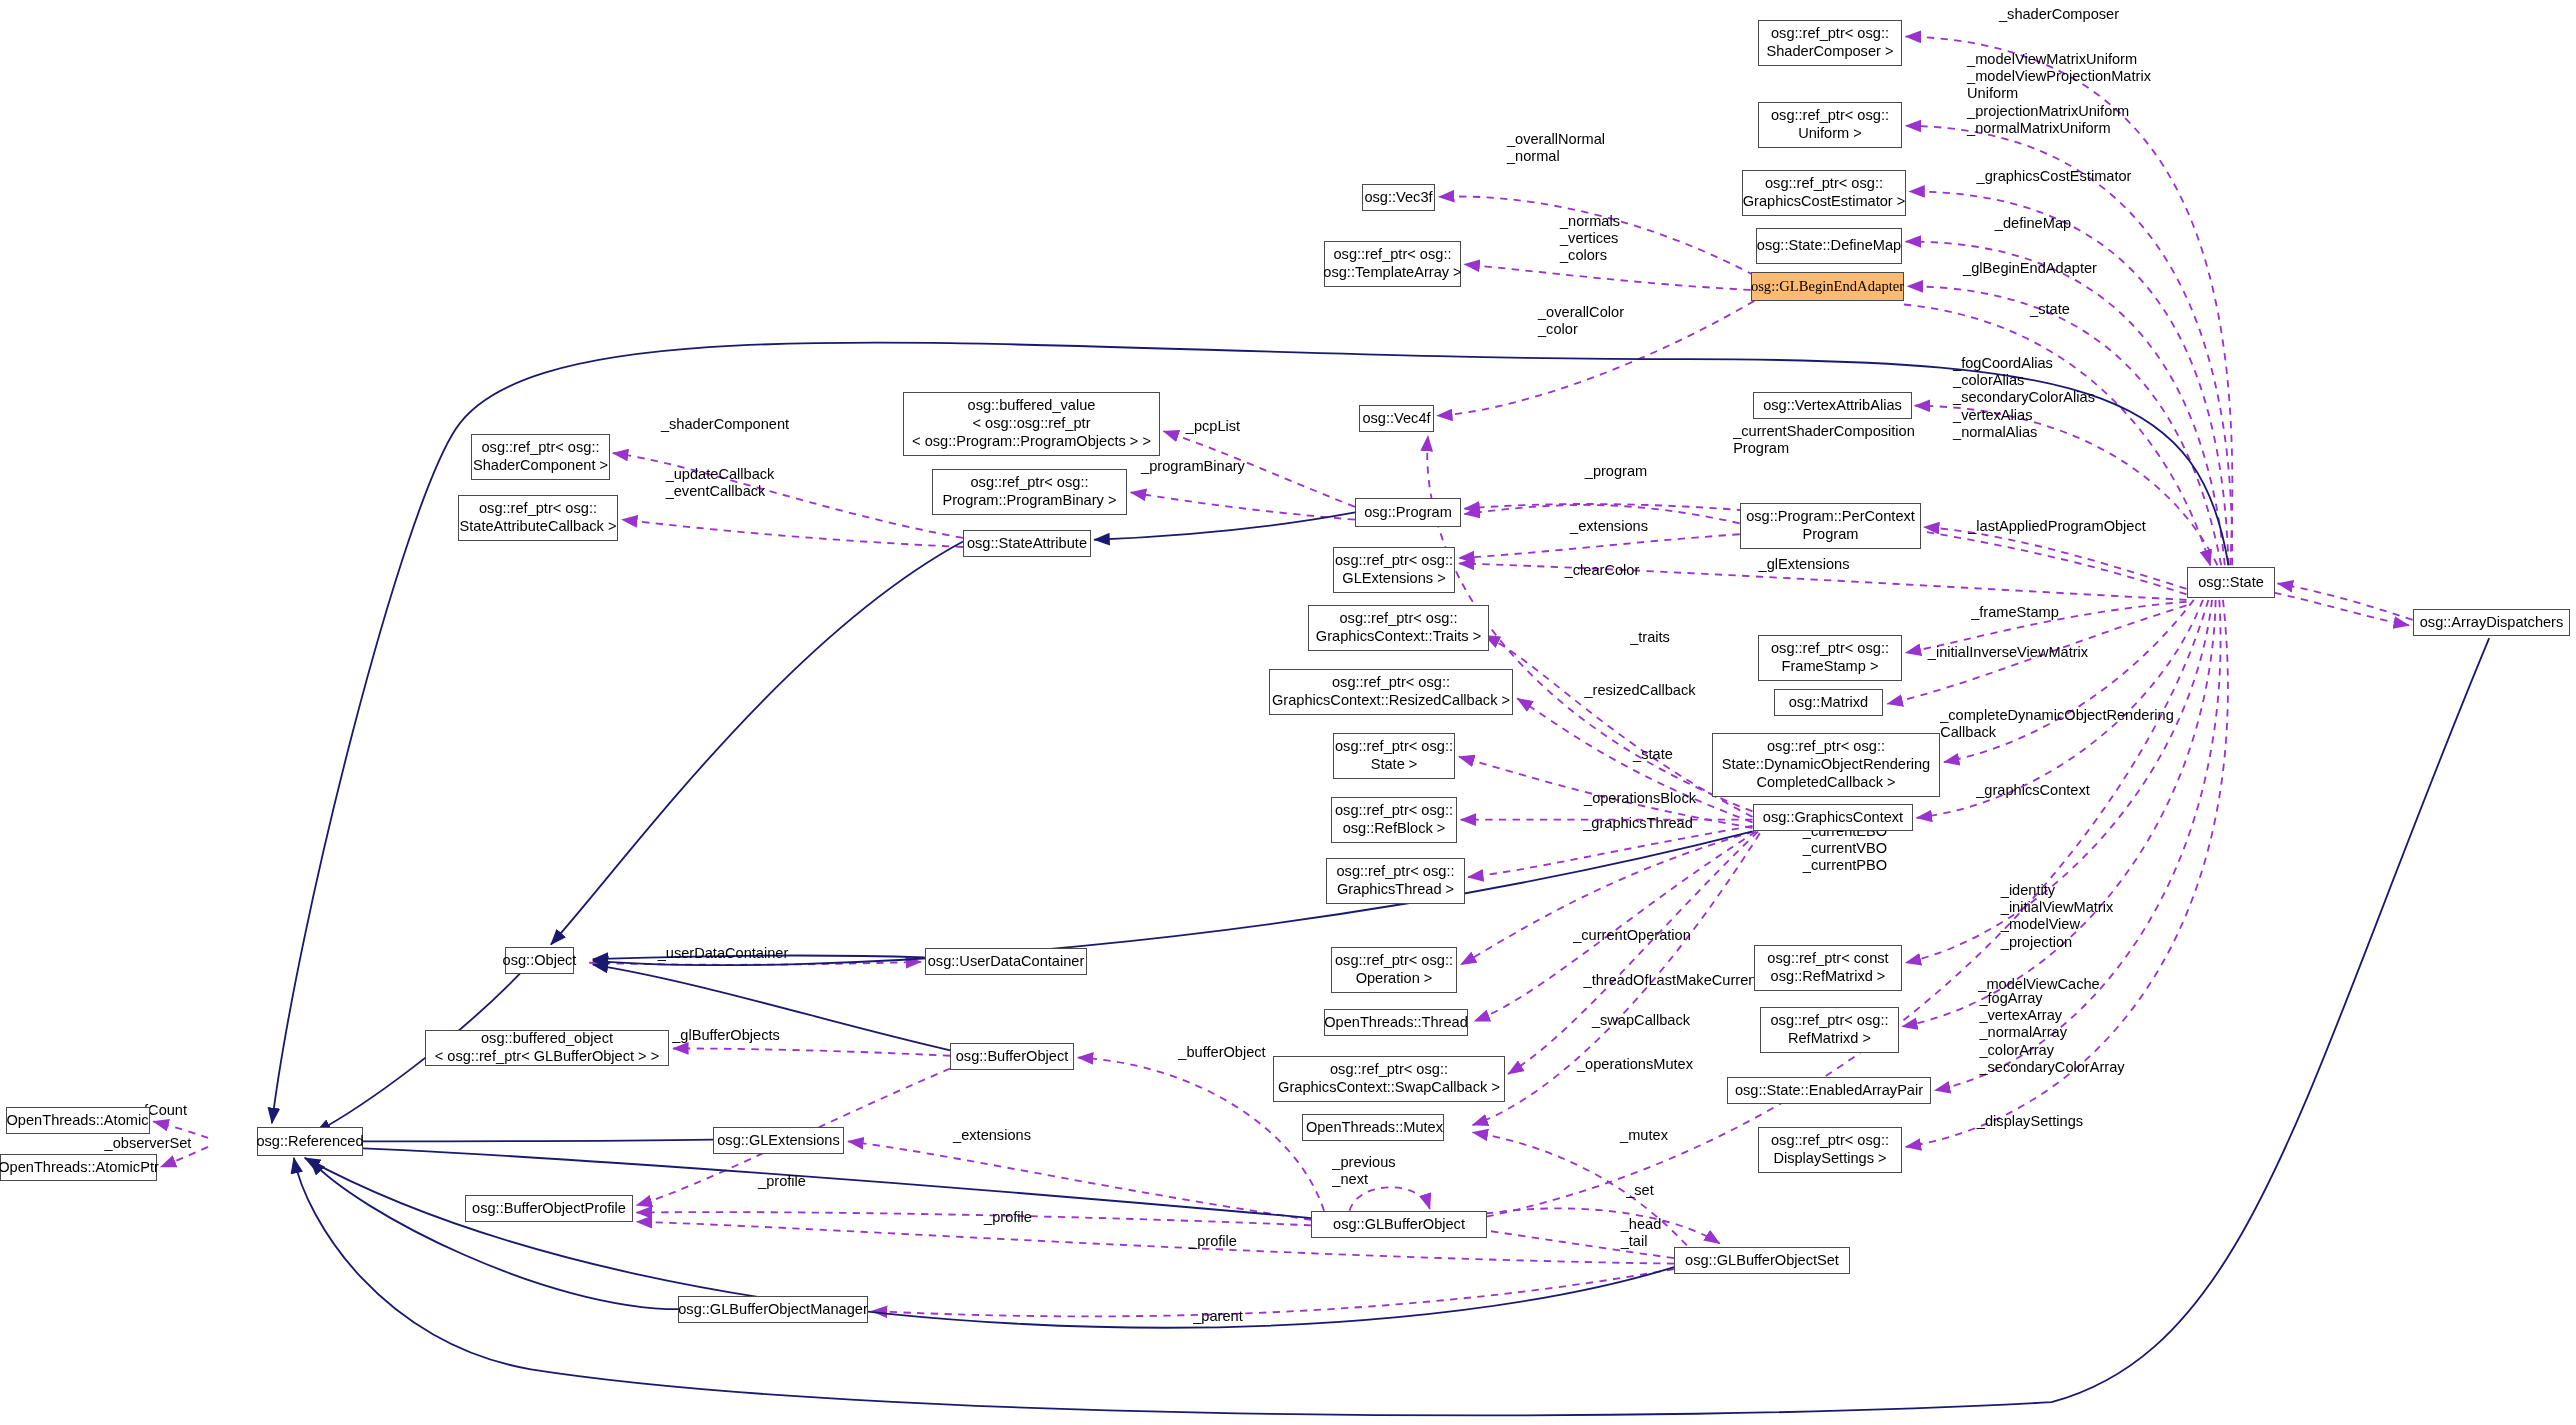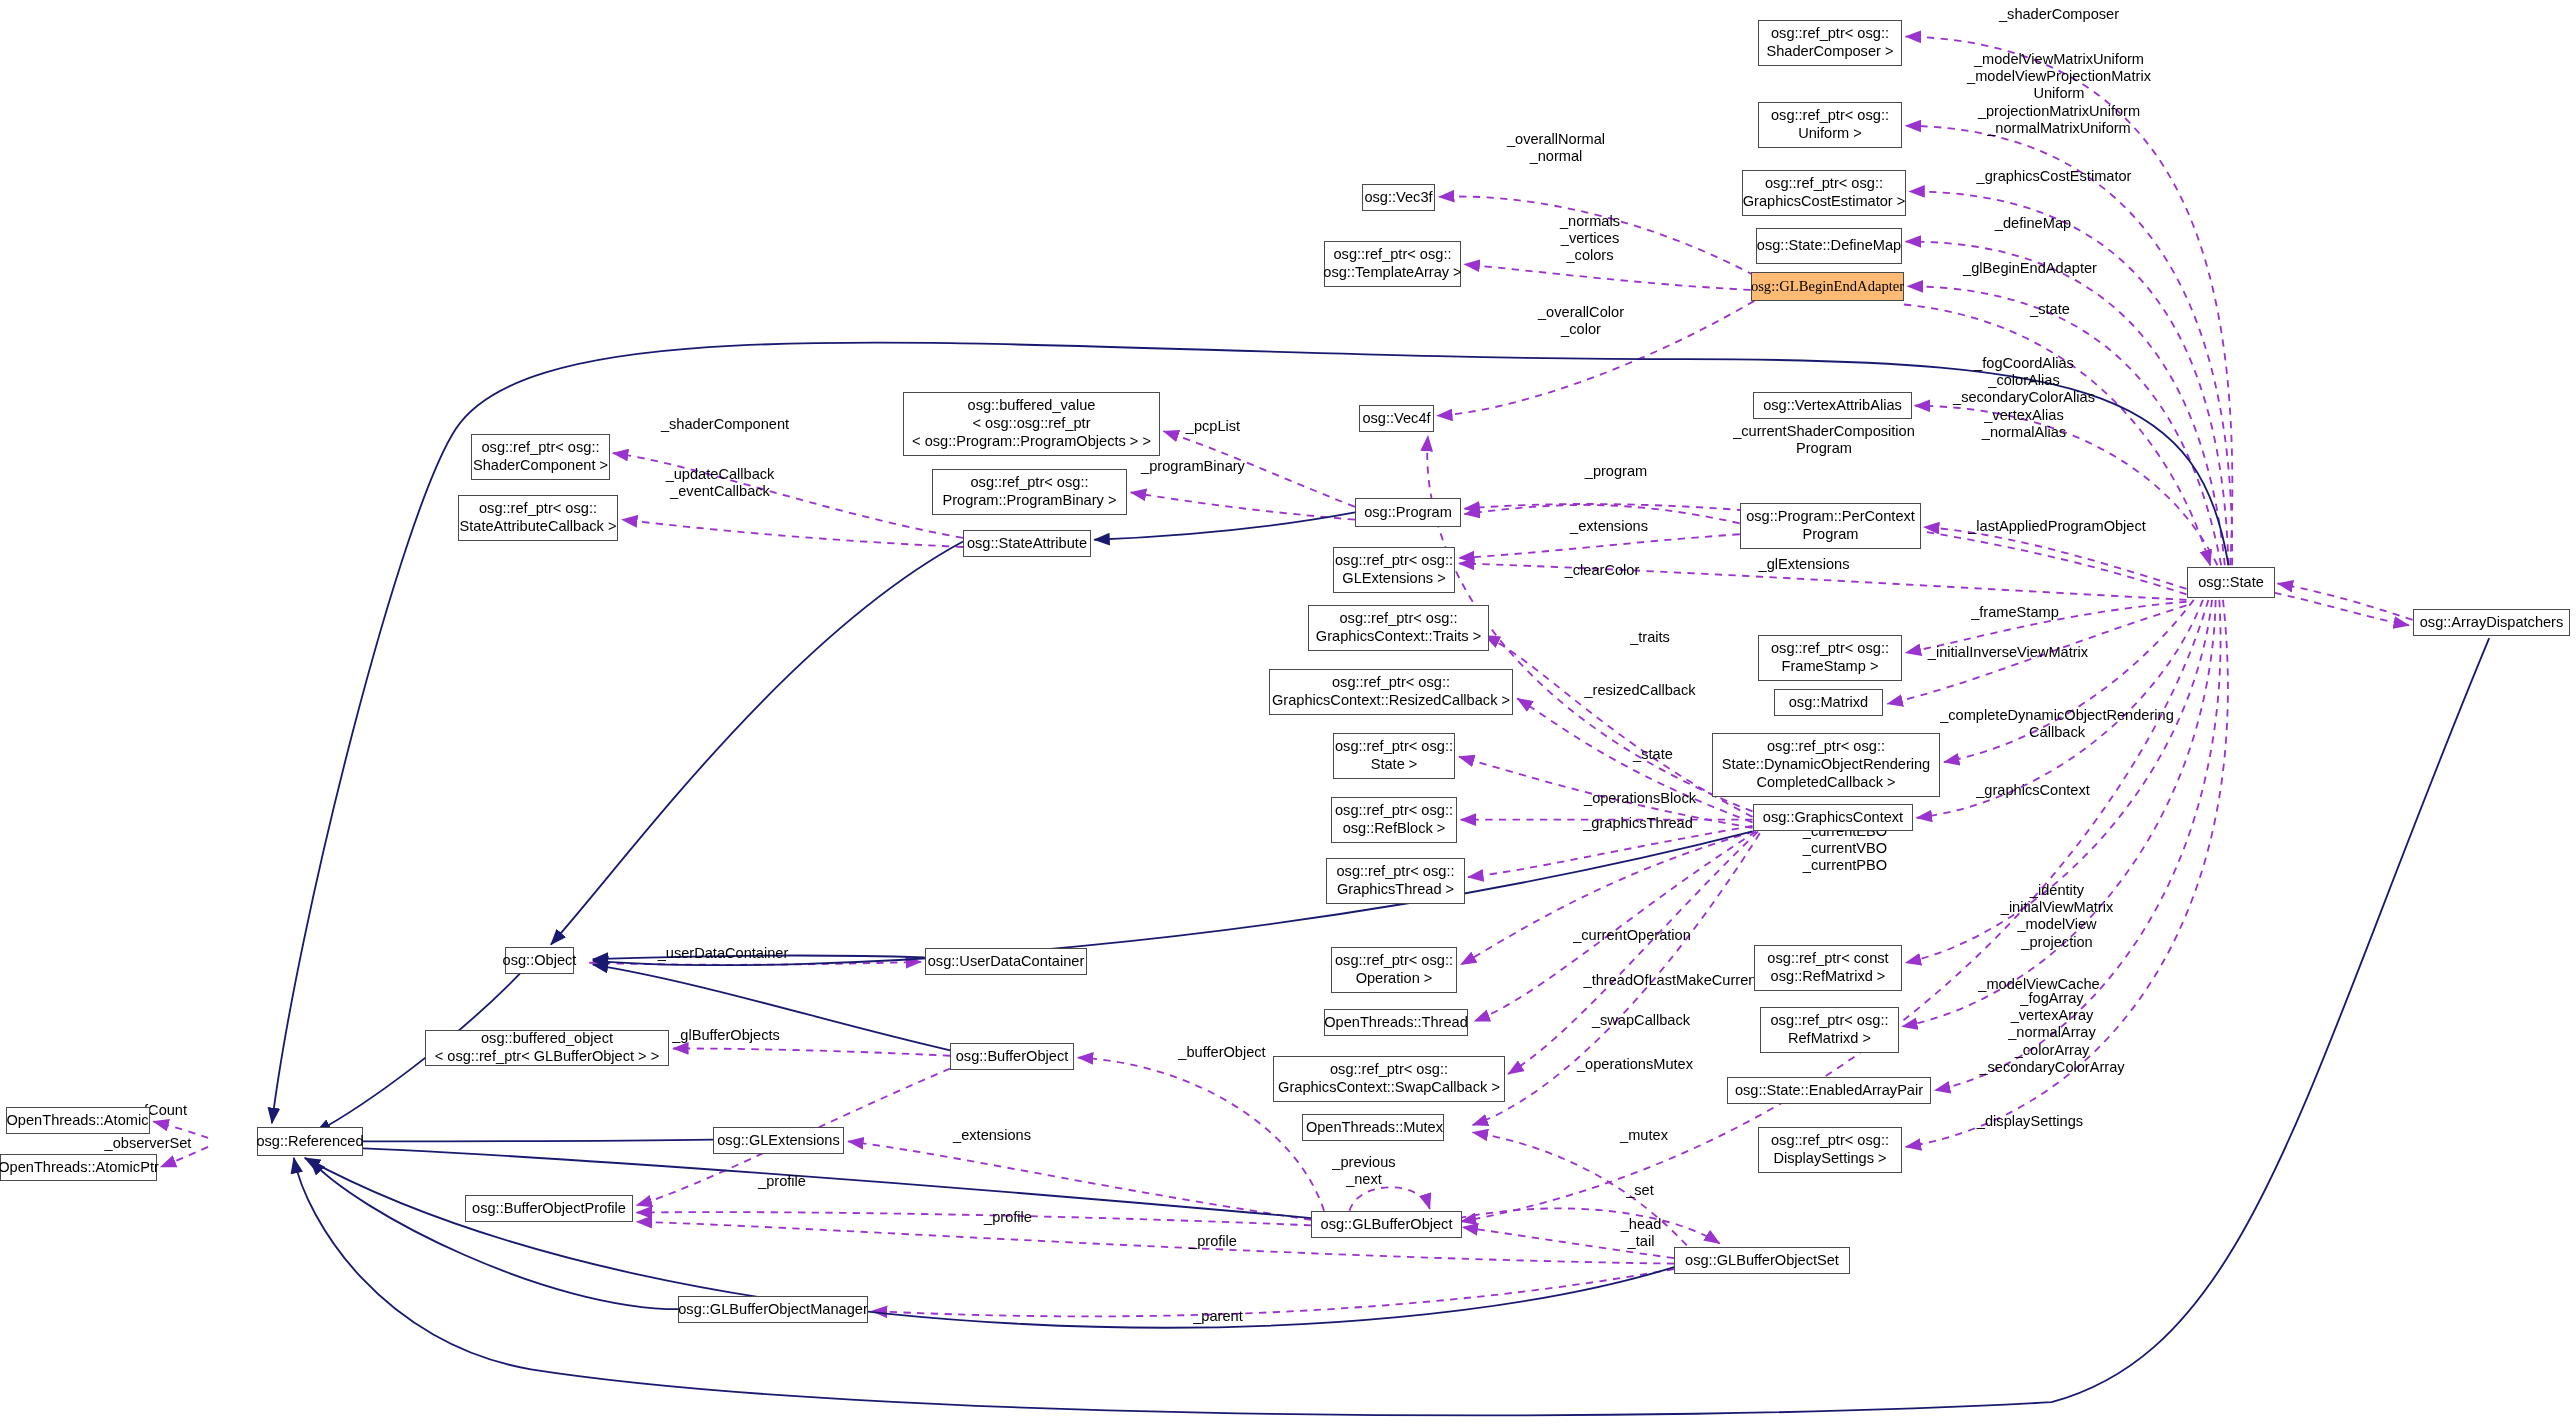--- a/index.html
+++ b/index.html
@@ -4,21 +4,21 @@
 <style>
   html,body{margin:0;padding:0;background:#ffffff;}
   #canvas{position:relative;width:2576px;height:1425px;background:#ffffff;overflow:hidden;
           font-family:"Liberation Sans",sans-serif;}
   #edge-svg{position:absolute;left:0;top:0;width:2576px;height:1425px;}
   .node{position:absolute;display:flex;flex-direction:column;justify-content:center;align-items:center;
         background:#ffffff;border:1.8px solid #4a4a4a;box-sizing:border-box;color:#000;
         font-size:14.6px;line-height:1.22;text-align:center;white-space:nowrap;cursor:pointer;z-index:3;}
   .node.hl{background:#fdba74;font-family:Liberation Serif, serif;}
   .edge-label{position:absolute;transform:translate(-50%,-50%);color:#000;font-size:14.6px;line-height:1.18;
-        text-align:center;white-space:nowrap;z-index:2;}
+        white-space:nowrap;z-index:2;}
   path.usage{stroke:#9a32cd;stroke-width:2;fill:none;stroke-dasharray:8 7;}
   path.inheritance{stroke:#191970;stroke-width:2;fill:none;}
 </style>
 </head>
 <body>
 
 <div id="canvas">
   <svg id="edge-svg" viewBox="0 0 2825 1563" width="2576" height="1425">
     <defs>
       <marker id="arrow-usage" markerUnits="userSpaceOnUse" markerWidth="20" markerHeight="14" refX="17" refY="7" orient="auto">
@@ -245,21 +245,21 @@
       </div>
       <div class="node" style="left: 210px; top: 1127px; width: 106px; height: 29px; margin-left: 47px;">
         <div>osg::Referenced</div>
       </div>
       <div class="node" style="left: 713px; top: 1127px; width: 131px; height: 27px;">
         <div>osg::GLExtensions</div>
       </div>
       <div class="node" style="left: 465px; top: 1195px; width: 168px; height: 27px;">
         <div>osg::BufferObjectProfile</div>
       </div>
-      <div class="node" style="left: 1311px; top: 1211px; width: 151px; height: 27px;">
+      <div class="node" style="left: 1311px; top: 1211px; width: 176px; height: 27px;">
         <div>osg::GLBufferObject</div>
       </div>
       <div class="node" style="left: 1674px; top: 1247px; width: 176px; height: 27px;">
         <div>osg::GLBufferObjectSet</div>
       </div>
       <div class="node" style="left: 678px; top: 1296px; width: 190px; height: 27px;">
         <div>osg::GLBufferObjectManager</div>
       </div>
       <div class="node" style="left: 2187px; top: 567px; width: 88px; height: 31px;">
         <div>osg::State</div>

